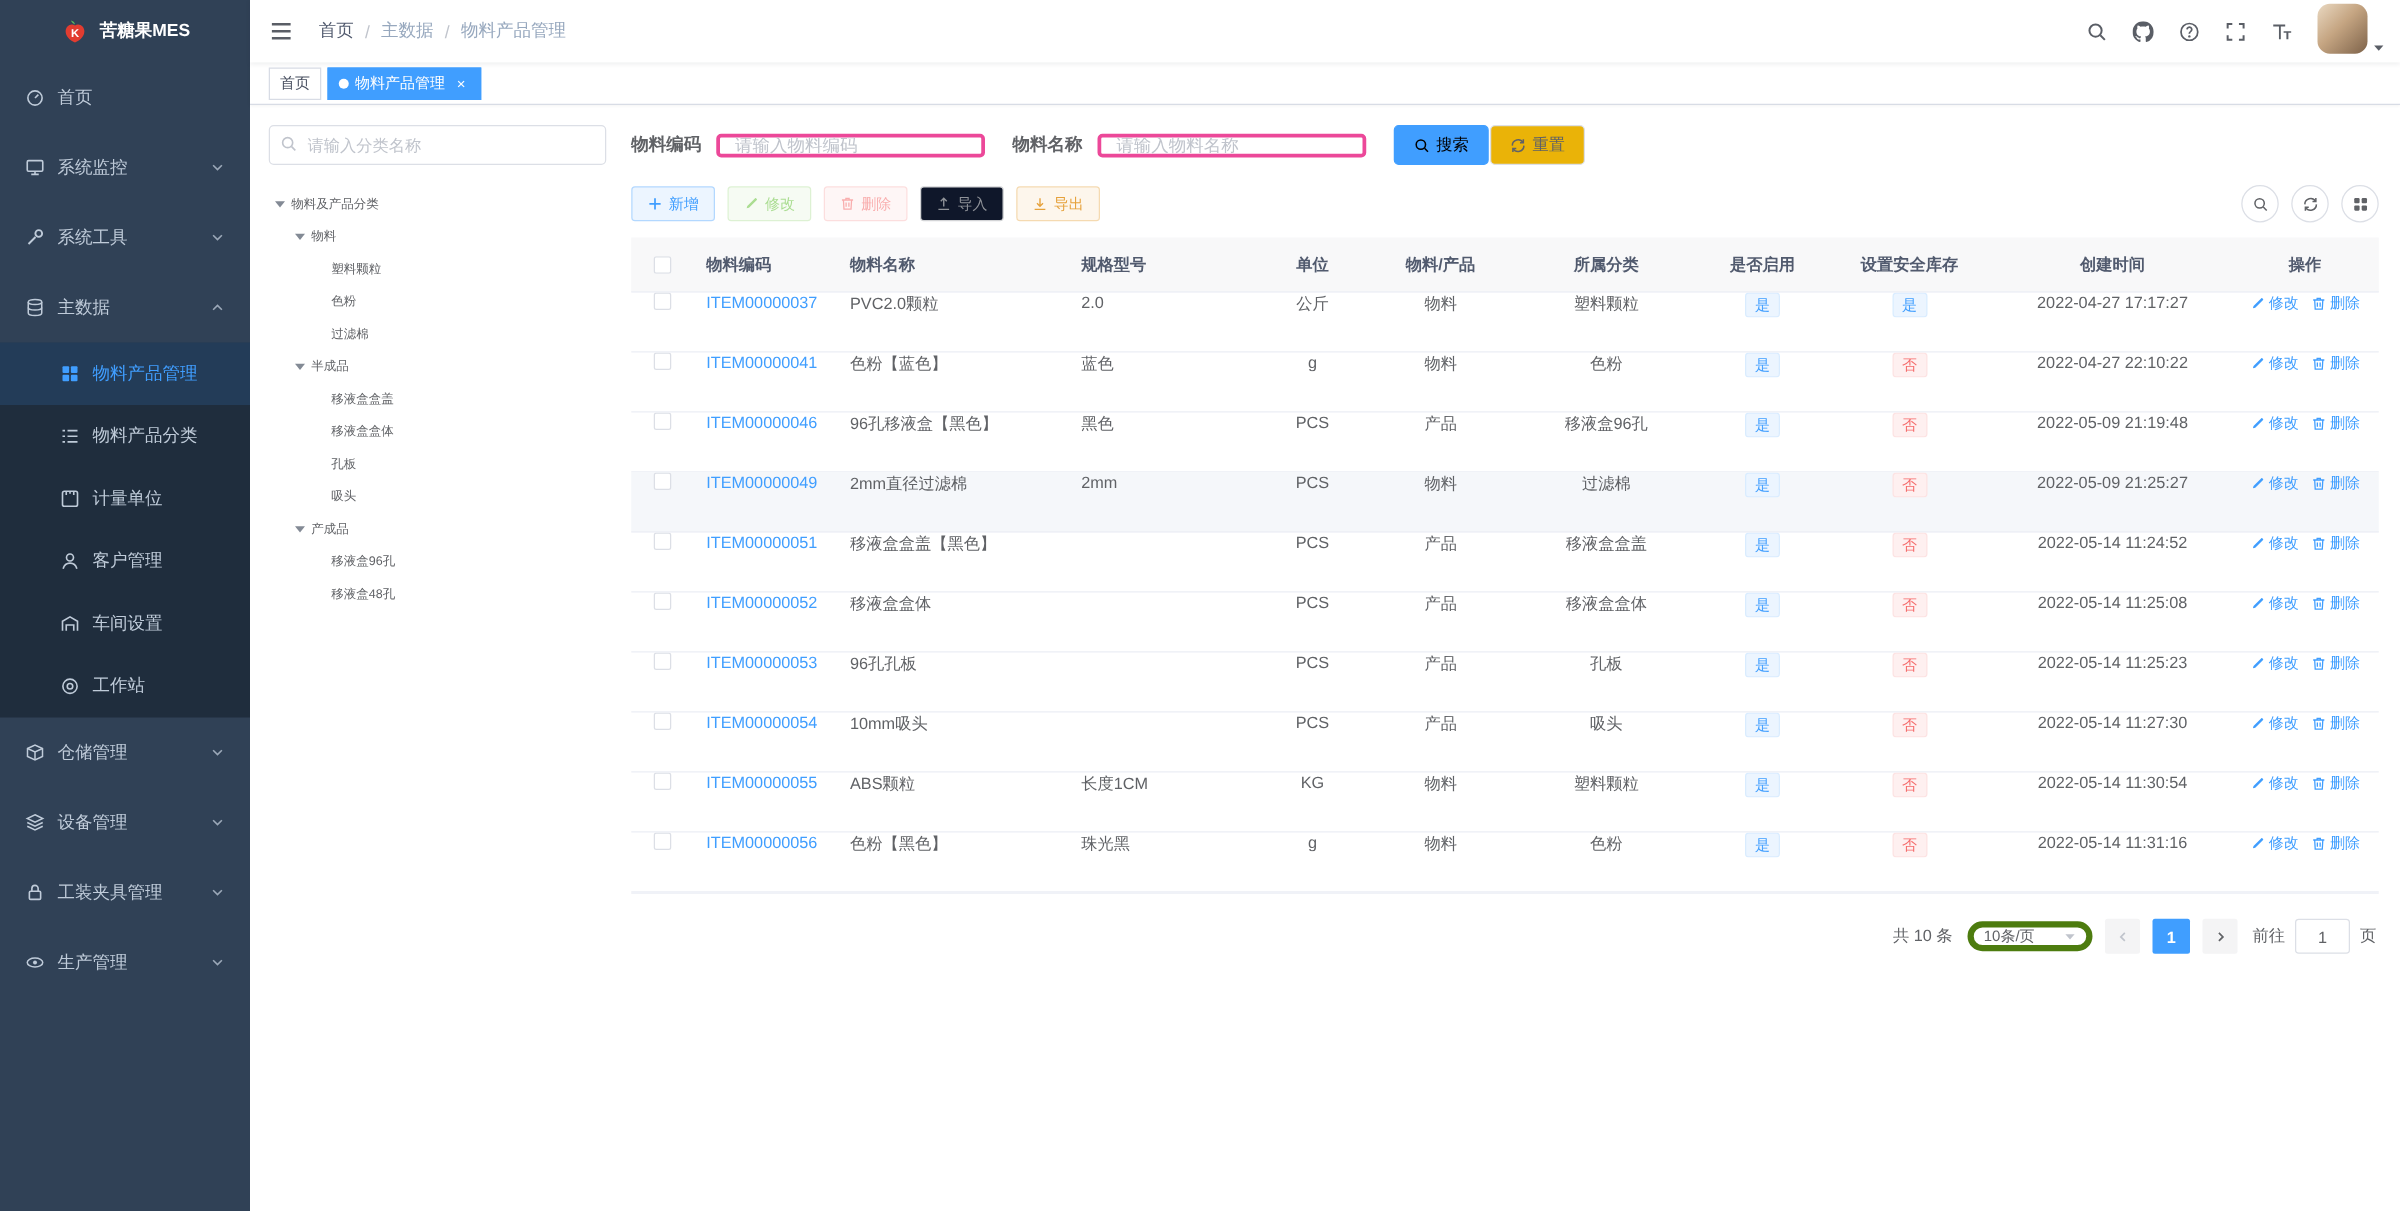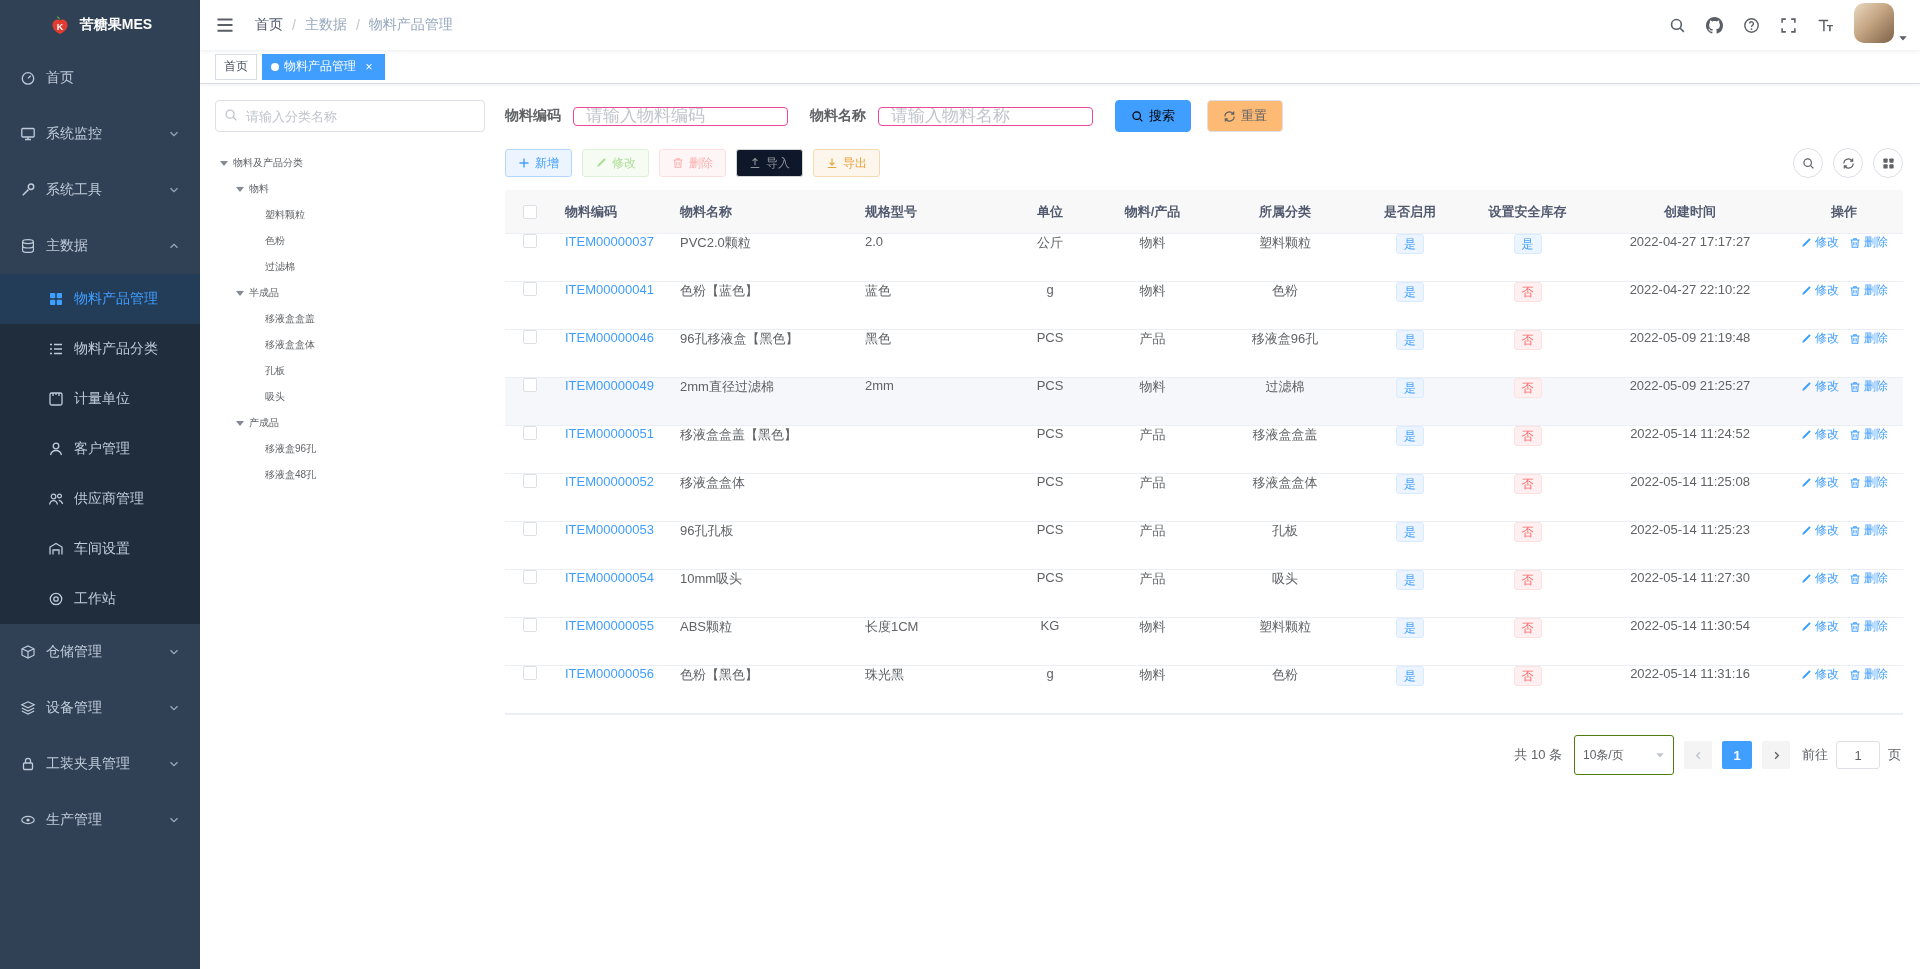--- a/index.html
+++ b/index.html
@@ -55,25 +55,25 @@
   .ts-icon svg{width:14px;height:14px}
   .tree{margin-top:18px}
   .tree-node{height:26px;display:flex;align-items:center;color:#606266;font-size:10px;cursor:pointer;white-space:nowrap}
   .tree-caret{width:18px;display:inline-flex;justify-content:center;flex-shrink:0}
   .tree-caret.exp::before{content:"";width:0;height:0;border-top:5px solid #838a95;border-left:4px solid transparent;border-right:4px solid transparent;margin-top:1px}
 
   .right-panel{flex:1;min-width:0;display:flex;flex-direction:column}
   .filter-row{display:flex;align-items:center}
   .filter-item{display:flex;align-items:center;margin-right:22px}
   .filter-item label{font-weight:700;color:#606266;font-size:14px;margin-right:12px;white-space:nowrap}
-  .filter-item input{width:215px;height:19px;border:1px solid #ec4899;border-radius:4px;padding:0 12px;font-size:17px;color:#606266;outline:none}
+  .filter-item input{width:215px;height:19px;border:3px solid #ec4899;border-radius:4px;padding:0 12px;font-size:14px;color:#606266;outline:none}
   .btn{height:32px;padding:0 15px;border-radius:4px;font-size:13px;display:inline-flex;align-items:center;gap:5px;cursor:pointer;border:1px solid transparent}
   .btn svg{width:13px;height:13px}
   .btn-primary{background:#409eff;border-color:#409eff;color:#000000}
-  .btn-default{background:#fdba74;border-color:#dcdfe6;color:#606266;margin-left:16px}
+  .btn-default{background:#eab308;border-color:#dcdfe6;color:#606266;margin-left:1px}
 
   .toolbar-row{display:flex;align-items:center;margin-top:16px}
   .mini-btn{height:28px;padding:0 12px;border-radius:3px;font-size:12px;display:inline-flex;align-items:center;gap:5px;border:1px solid;margin-right:10px;cursor:pointer;background:#fff}
   .mini-btn svg{width:12px;height:12px}
   .plain-primary{color:#409eff;background:#ecf5ff;border-color:#b3d8ff}
   .plain-success{color:#67c23a;background:#f0f9eb;border-color:#c2e7b0}
   .plain-danger{color:#f56c6c;background:#fef0f0;border-color:#fbc4c4}
   .plain-info{color:#909399;background:#0f172a;border-color:#d3d4d6}
   .plain-warning{color:#e6a23c;background:#fdf6ec;border-color:#f5dab1}
   .mini-btn.disabled{opacity:.55;cursor:not-allowed}
@@ -104,21 +104,21 @@
   .badge{display:inline-block;height:20px;line-height:18px;padding:0 7px;border-radius:3px;font-size:12px;border:1px solid}
   .badge-yes{color:#409eff;background:#ecf5ff;border-color:#d9ecff}
   .badge-no{color:#f56c6c;background:#fef0f0;border-color:#fde2e2}
   .acts{display:flex;align-items:center;justify-content:center;gap:10px}
   .act{color:#409eff;font-size:12px;display:inline-flex;align-items:center;gap:3px;cursor:pointer}
   .act svg{width:12px;height:12px}
 
   
   .pagination{margin-top:20px;display:flex;justify-content:flex-end;align-items:center;font-size:13px;color:#606266;padding-right:2px}
   .pg-total{margin-right:12px}
-  .pg-size{width:100px;height:40px;border:1px solid #4d7c0f;border-radius:3px;display:inline-flex;align-items:center;justify-content:space-between;padding:0 8px;font-size:12px;color:#606266;cursor:pointer;background:#fff}
+  .pg-size{width:100px;height:24px;border:5px solid #4d7c0f;border-radius:13px;display:inline-flex;align-items:center;justify-content:space-between;padding:0 8px;font-size:12px;color:#606266;cursor:pointer;background:#fff}
   .pg-size svg{width:10px;height:10px;color:#c0c4cc}
   .pg-btn{min-width:28px;height:28px;border:none;background:#f4f4f5;border-radius:2px;margin-left:10px;display:inline-flex;align-items:center;justify-content:center;cursor:pointer;color:#606266}
   .pg-btn.disabled{color:#c0c4cc;cursor:not-allowed}
   .pg-btn svg{width:11px;height:11px}
   .pg-page{min-width:30px;height:28px;border:none;border-radius:2px;margin-left:10px;background:#409eff;color:#fff;font-size:13px;font-weight:700;cursor:pointer}
   .pg-goto{margin-left:12px}
   .pg-input{width:44px;height:28px;border:1px solid #dcdfe6;border-radius:3px;text-align:center;margin:0 8px;font-size:13px;color:#606266;outline:none}
 </style>
 </head>
 <body>
@@ -219,31 +219,20 @@
             <span>计量单位</span>
           </div>
           <div class="submenu-item">
             <span class="mi-icon" style="display:inline-flex">
               <svg viewBox="0 0 16 16" fill="none" stroke="currentColor" stroke-width="1.3">
                 <circle cx="8" cy="5" r="2.8"></circle>
                 <path d="M2.5 14c.8-3 3-4.5 5.5-4.5s4.7 1.5 5.5 4.5"></path>
               </svg>
             </span>
             <span>客户管理</span>
-          </div>
-          <div class="submenu-item">
-            <span class="mi-icon" style="display:inline-flex">
-              <svg viewBox="0 0 16 16" fill="none" stroke="currentColor" stroke-width="1.2">
-                <circle cx="5.5" cy="5.5" r="2.3"></circle>
-                <path d="M1.5 13.5c.6-2.5 2.2-3.8 4-3.8s3.4 1.3 4 3.8"></path>
-                <circle cx="11.5" cy="5" r="1.9"></circle>
-                <path d="M10.8 9.4c1.9.2 3.3 1.4 3.8 3.6"></path>
-              </svg>
-            </span>
-            <span>供应商管理</span>
           </div>
           <div class="submenu-item">
             <span class="mi-icon" style="display:inline-flex">
               <svg viewBox="0 0 16 16" fill="none" stroke="currentColor" stroke-width="1.3">
                 <path d="M2 13.5V6l6-3.5L14 6v7.5"></path>
                 <path d="M5 13.5V9h6v4.5"></path>
               </svg>
             </span>
             <span>车间设置</span>
           </div>

